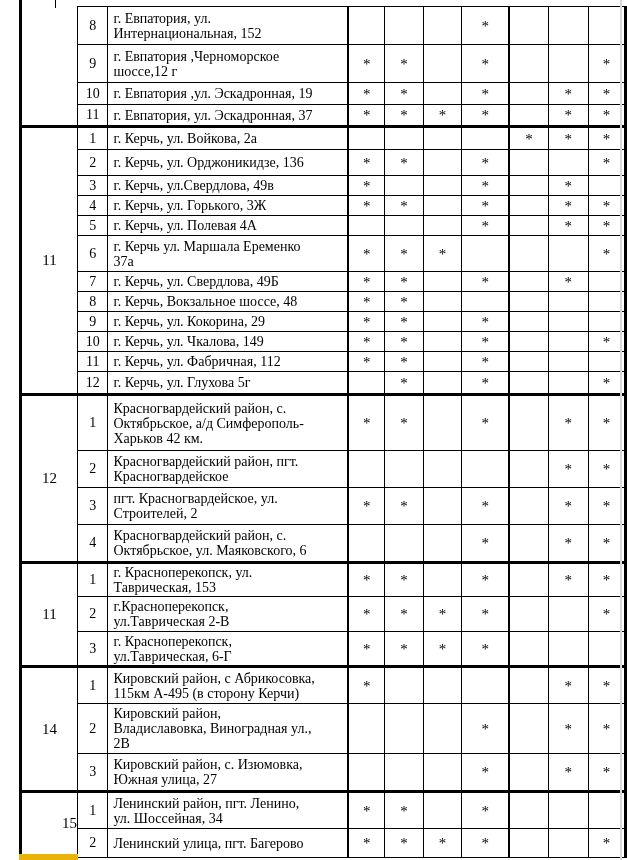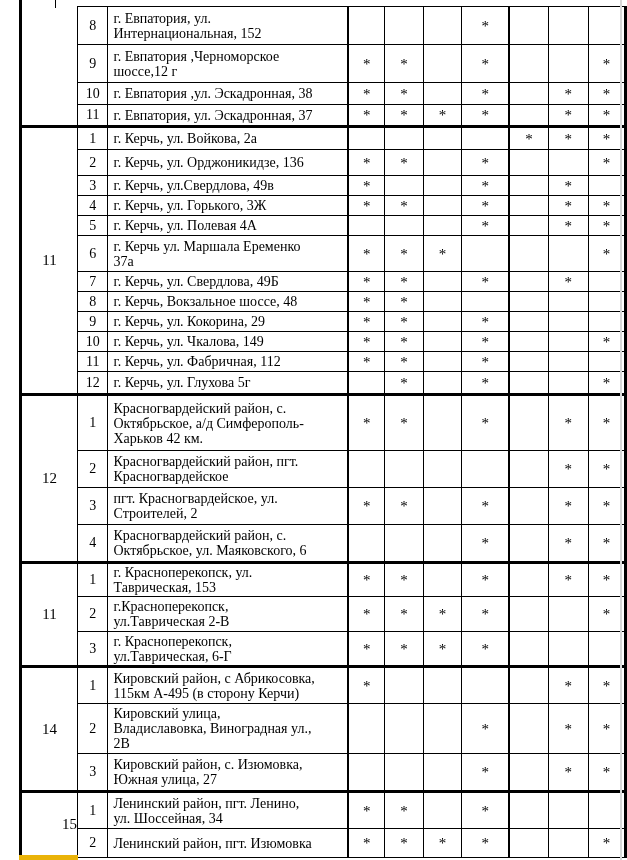--- a/index.html
+++ b/index.html
@@ -40,21 +40,21 @@
   col.w-a5 { width: 40px; }
   col.w-a6 { width: 41px; }
   col.w-a7 { width: 38px; }
 
   td.c-group {
     text-align: center;
     border-left: 3px solid #000;
     font-size: 15px;
   }
   td.c-group.cont { border-top: none; }
-  td.c-group.last-group { border-bottom: 5px solid #eab308; padding-left: 40px; }
+  td.c-group.last-group { border-bottom: 8px solid #eab308; padding-left: 40px; }
   td.c-num { text-align: center; }
   td.c-addr {
     text-align: left;
     padding: 1px 3px 1px 5px;
     line-height: 15px;
     white-space: pre-line;
     border-right: 2px solid #000;
   }
   td.c-star {
     text-align: center;
@@ -124,21 +124,21 @@
           <td class="c-star">*</td>
           <td class="c-star">*</td>
           <td class="c-star"></td>
           <td class="c-star thick-right">*</td>
           <td class="c-star"></td>
           <td class="c-star"></td>
           <td class="c-star c-a7">*</td>
         </tr>
         <tr style="height: 22px;">
           <td class="c-num">10</td>
-          <td class="c-addr">г. Евпатория ,ул. Эскадронная, 38</td>
+          <td class="c-addr">г. Евпатория ,ул. Эскадронная, 19</td>
           <td class="c-star">*</td>
           <td class="c-star">*</td>
           <td class="c-star"></td>
           <td class="c-star thick-right">*</td>
           <td class="c-star"></td>
           <td class="c-star">*</td>
           <td class="c-star c-a7">*</td>
         </tr>
         <tr style="height: 22px;">
           <td class="c-num">11</td>
@@ -380,21 +380,21 @@
           <td class="c-star">*</td>
           <td class="c-star"></td>
           <td class="c-star"></td>
           <td class="c-star thick-right"></td>
           <td class="c-star"></td>
           <td class="c-star">*</td>
           <td class="c-star c-a7">*</td>
         </tr>
         <tr style="height: 50px;">
           <td class="c-num">2</td>
-          <td class="c-addr">Кировский улица,
+          <td class="c-addr">Кировский район,
 Владиславовка, Виноградная ул.,
 2В</td>
           <td class="c-star"></td>
           <td class="c-star"></td>
           <td class="c-star"></td>
           <td class="c-star thick-right">*</td>
           <td class="c-star"></td>
           <td class="c-star">*</td>
           <td class="c-star c-a7">*</td>
         </tr>
@@ -418,21 +418,21 @@
           <td class="c-star">*</td>
           <td class="c-star">*</td>
           <td class="c-star"></td>
           <td class="c-star thick-right">*</td>
           <td class="c-star"></td>
           <td class="c-star"></td>
           <td class="c-star c-a7"></td>
         </tr>
         <tr style="height: 29px;">
           <td class="c-num">2</td>
-          <td class="c-addr">Ленинский район, пгт. Изюмовка</td>
+          <td class="c-addr">Ленинский улица, пгт. Багерово</td>
           <td class="c-star">*</td>
           <td class="c-star">*</td>
           <td class="c-star">*</td>
           <td class="c-star thick-right">*</td>
           <td class="c-star"></td>
           <td class="c-star"></td>
           <td class="c-star c-a7">*</td>
         </tr>
       </tbody>
   </table>

